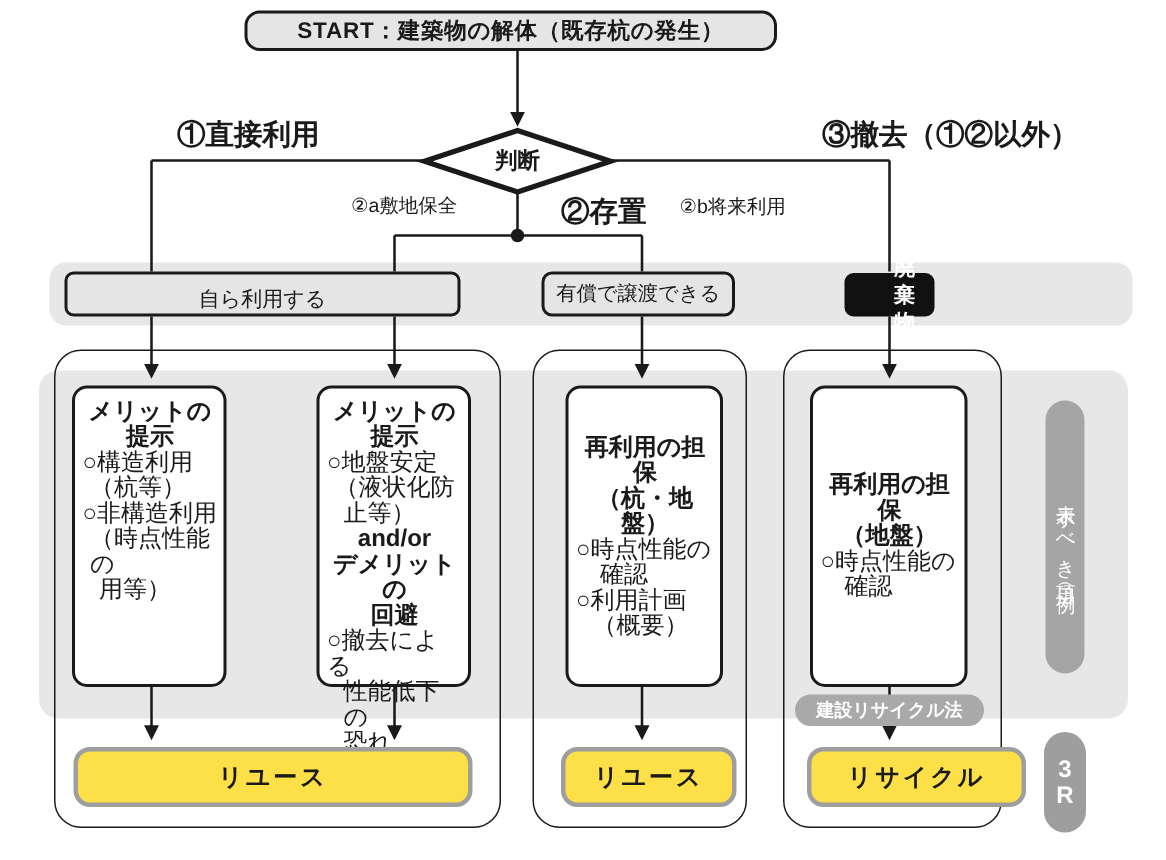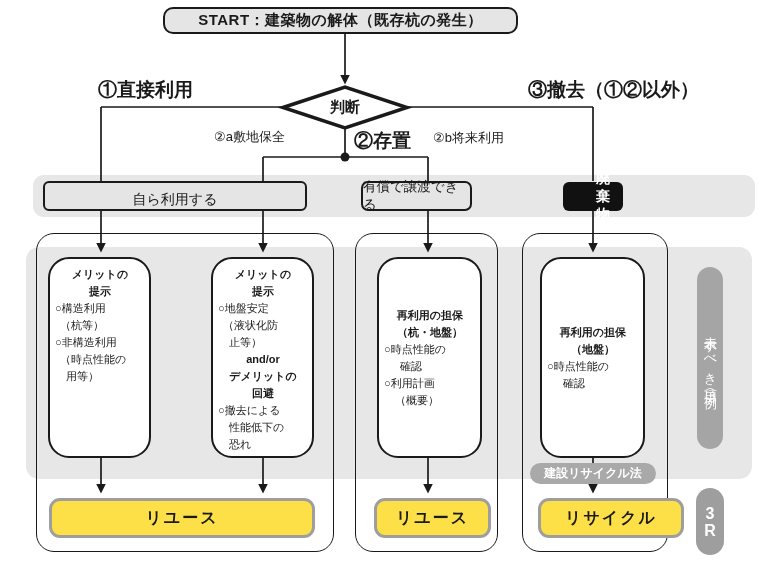--- a/index.html
+++ b/index.html
@@ -16,36 +16,36 @@
   .node{
     position:absolute;background:#e5e5e5;border:2.5px solid #1a1a1a;border-radius:6px;
     display:flex;align-items:center;justify-content:center;z-index:3;box-sizing:border-box;
   }
   .start-box{border-radius:10px;font-weight:bold;font-size:15px;letter-spacing:.5px;}
   .serif{font-family:"Liberation Serif",serif;}
   .decision-label{
     position:absolute;z-index:3;font-weight:bold;font-size:15px;
     display:flex;align-items:center;justify-content:center;
   }
-  .branch-label{position:absolute;z-index:3;white-space:nowrap;}
+  .branch-label{position:absolute;z-index:3;white-space:nowrap;margin-left:20px;}
   .branch-big{font-size:19px;font-weight:bold;}
   .branch-small{font-size:13px;}
   .black-box{background:#111;color:#fff;font-weight:bold;font-size:14px;border:none;border-radius:6px;padding-left:33px;}
   .badge{
     position:absolute;background:#a9a9a9;color:#fff;font-weight:bold;
     display:flex;align-items:center;justify-content:center;z-index:4;border-radius:13px;
     white-space:nowrap;
   }
   .group{
     position:absolute;border:1.6px solid #1a1a1a;border-radius:18px;background:transparent;
     z-index:2;box-sizing:border-box;
   }
   .detail{
-    position:absolute;background:#fff;border:2.6px solid #1a1a1a;border-radius:21px;
-    z-index:3;box-sizing:border-box;font-size:11px;line-height:17px;
+    position:absolute;background:#fff;border:2.6px solid #1a1a1a;border-radius:10px;
+    z-index:3;box-sizing:border-box;font-size:16px;line-height:17px;
     padding:7px 4px 4px 5px;font-family:"Liberation Serif",serif;
   }
   .detail.vcenter{display:flex;flex-direction:column;justify-content:center;padding-top:0;padding-bottom:0;}
   .ln{display:block;}
   .tc{text-align:center;font-weight:bold;font-family:"Liberation Sans",sans-serif;}
   .ind-s{padding-left:5px;}
   .ind-m{padding-left:11px;}
   .ind-l{padding-left:16px;}
   .outcome{
     position:absolute;background:#fde047;border:3.5px solid #9e9e9e;border-radius:11px;
@@ -106,21 +106,21 @@
 
   <div class="branch-label branch-big" style="left:98px;top:77px;">①直接利用</div>
   <div class="branch-label branch-big" style="left:528px;top:77px;">③撤去（①②以外）</div>
   <div class="branch-label branch-small" style="left:214px;top:128px;">②a敷地保全</div>
   <div class="branch-label branch-big" style="left:354px;top:128px;">②存置</div>
   <div class="branch-label branch-small" style="left:433px;top:129px;">②b将来利用</div>
 
   <div class="node serif" style="left:43px;top:181px;width:264px;height:30px;font-size:14px;align-items:flex-end;">
     <span>自ら利用する</span>
   </div>
-  <div class="node serif" style="left:361px;top:181px;width:111px;height:30px;font-size:13.5px;border-radius:7px;">
+  <div class="node serif" style="left:361px;top:181px;width:129px;height:30px;font-size:13.5px;border-radius:7px;">
     <span>有償で譲渡できる</span>
   </div>
   <div class="node black-box" style="left:563px;top:182px;width:60px;height:29px;">
     <span>廃棄物</span>
   </div>
 
   <div class="group" style="left:36px;top:233px;width:298px;height:319px;"></div>
   <div class="group" style="left:355px;top:233px;width:143px;height:319px;"></div>
   <div class="group" style="left:522px;top:233px;width:146px;height:319px;"></div>
 

